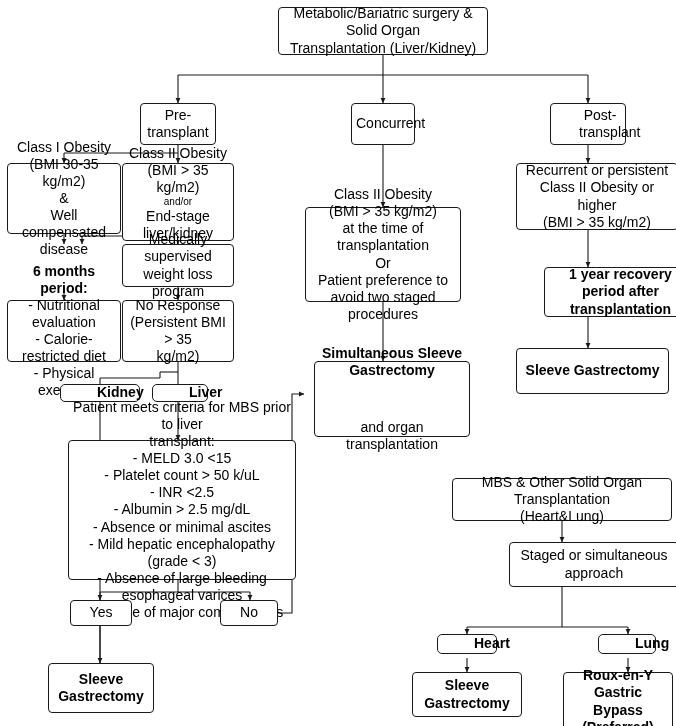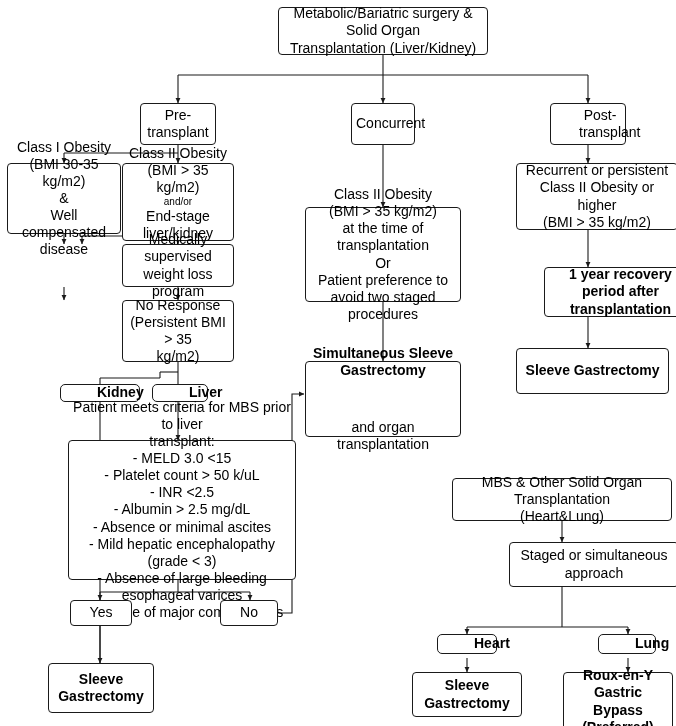--- a/index.html
+++ b/index.html
@@ -160,20 +160,26 @@
     <span class="txt f85">End-stage
 liver/kidney disease</span>
   </div>
 
 
   <div class="node f85" style="left:122px; top:244px; width:112px; height:43px;">
     <span class="txt">Medically supervised
 weight loss program</span>
   </div>
 
+  <div class="node" style="left:7px; top:300px; width:114px; height:62px; flex-direction:column;">
+    <span class="txt f85 bold">6 months period:</span>
+    <span class="txt f85">- Nutritional evaluation
+- Calorie-restricted diet
+- Physical exercice</span>
+  </div>
 
   <div class="node f85" style="left:122px; top:300px; width:112px; height:62px;">
     <span class="txt">No Response
 (Persistent BMI &gt; 35
 kg/m2)</span>
   </div>
 
   <div class="node f85 bold pill" style="left:60px; top:384px; width:80px; height:18px;">
     <span class="txt">Kidney</span>
   </div>
@@ -209,21 +215,21 @@
 
   <div class="node f85" style="left:305px; top:207px; width:156px; height:95px;">
     <span class="txt">Class II Obesity
 (BMI &gt; 35 kg/m2)
 at the time of transplantation
 Or
 Patient preference to avoid two staged
 procedures</span>
   </div>
 
-  <div class="node" style="left:305px; top:361px; width:156px; height:76px; flex-direction:column;gap:40px;">
+  <div class="node" style="left:314px; top:361px; width:156px; height:76px; flex-direction:column;gap:40px;">
     <span class="txt f85 bold">Simultaneous Sleeve Gastrectomy</span>
     <span class="txt f85">and organ transplantation</span>
   </div>
 
   <div class="node f85" style="left:516px; top:163px; width:162px; height:67px;">
     <span class="txt">Recurrent or persistent
 Class II Obesity or higher
 (BMI &gt; 35 kg/m2)</span>
   </div>
 

